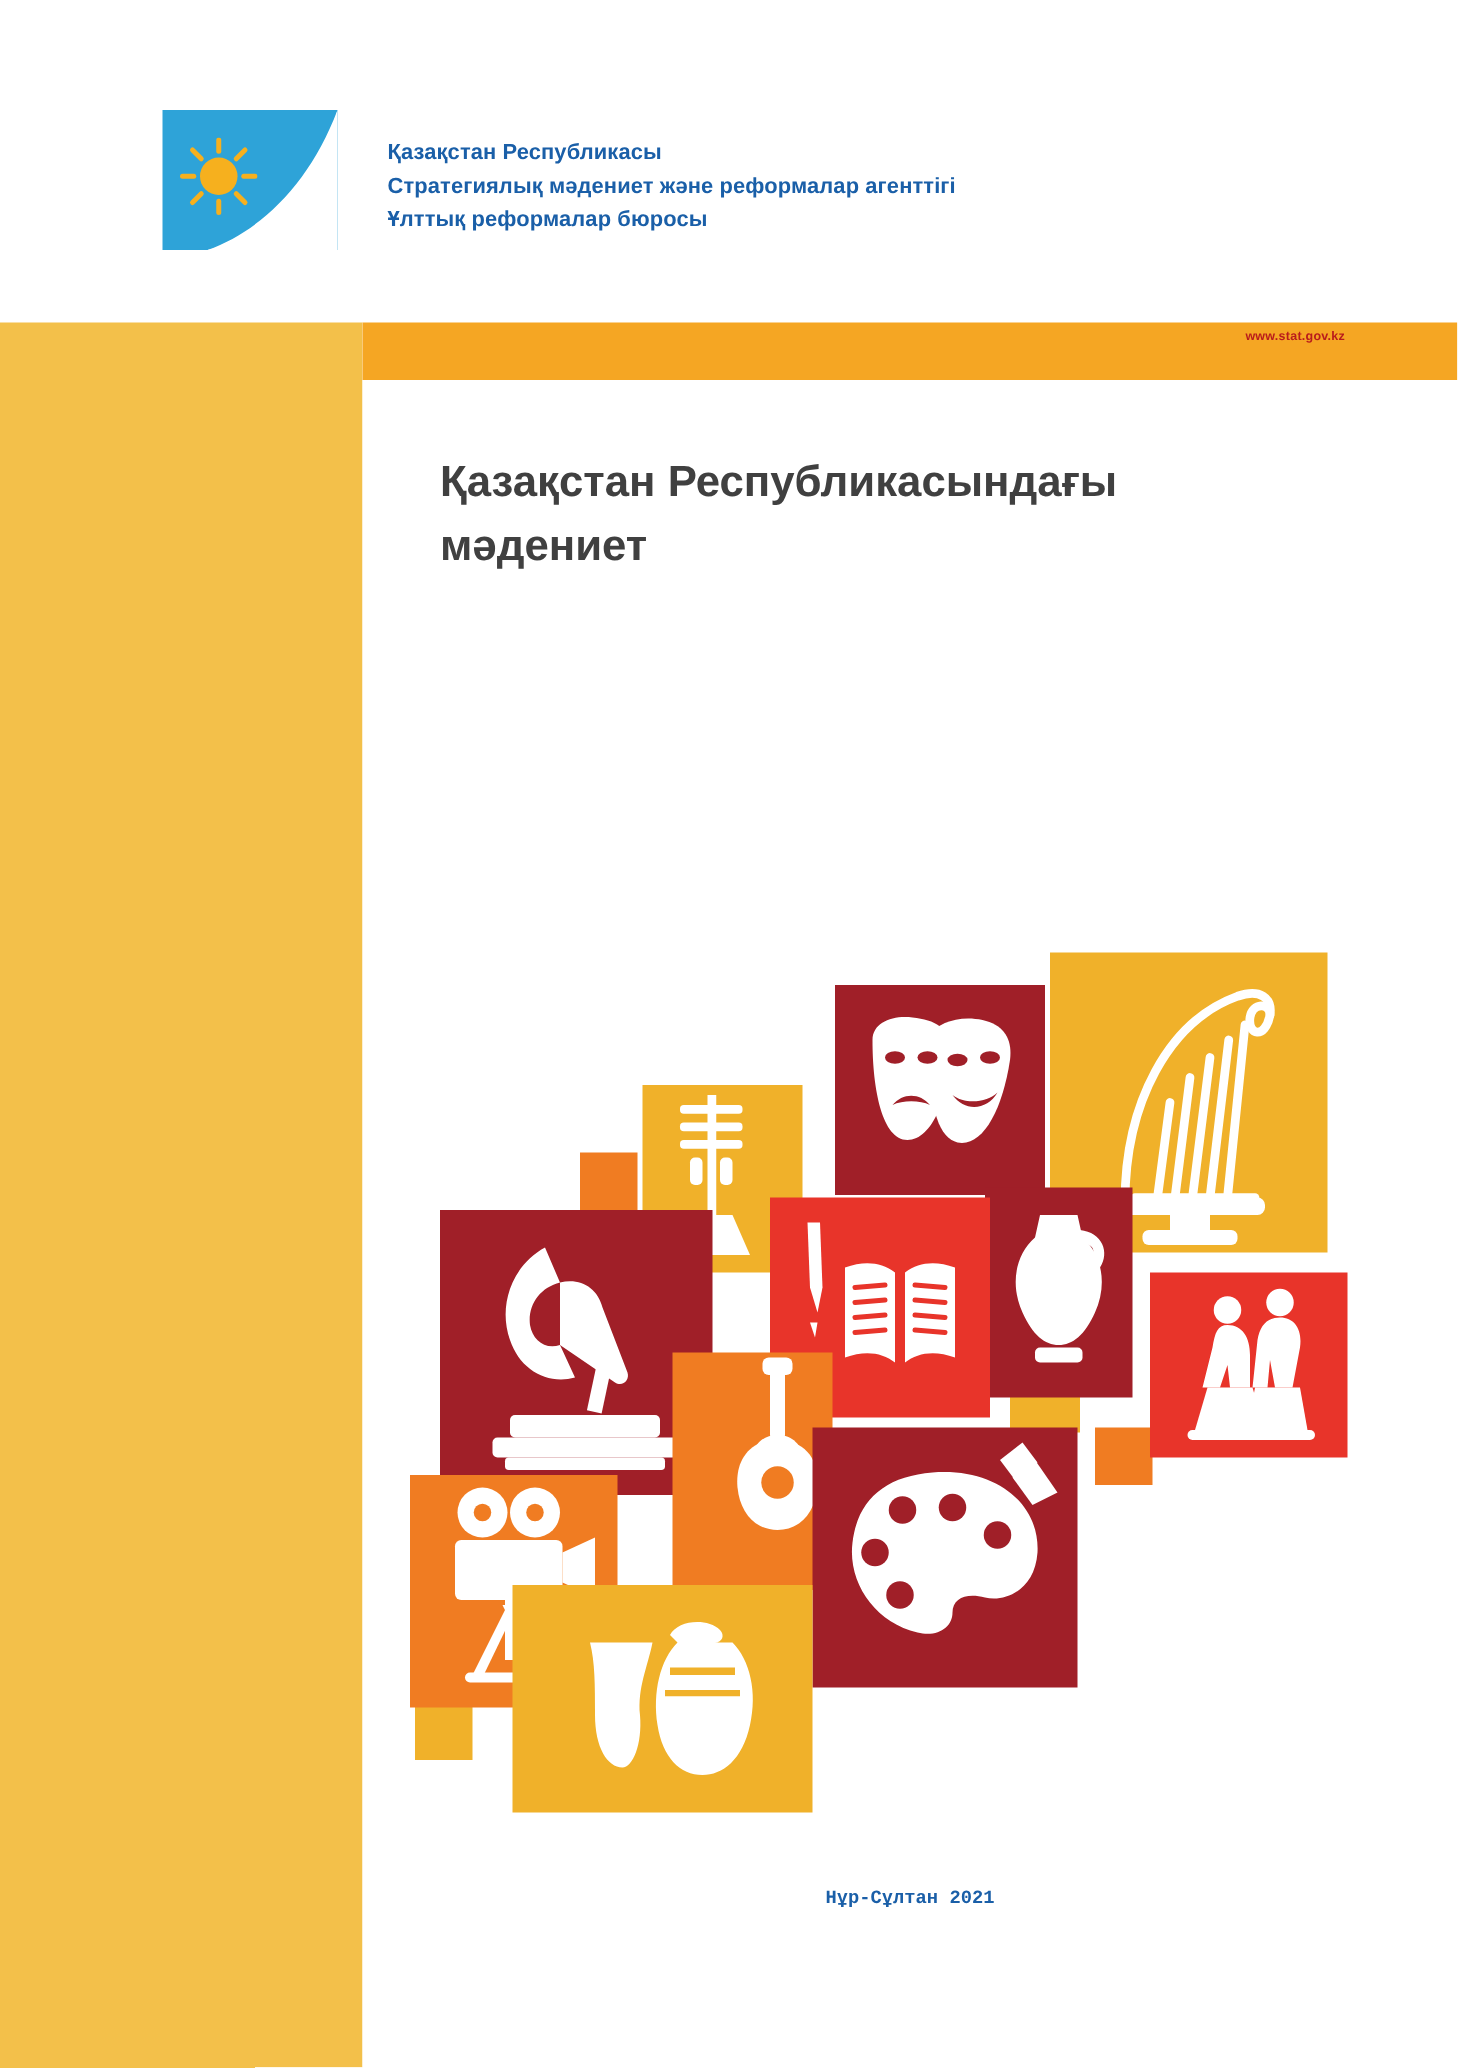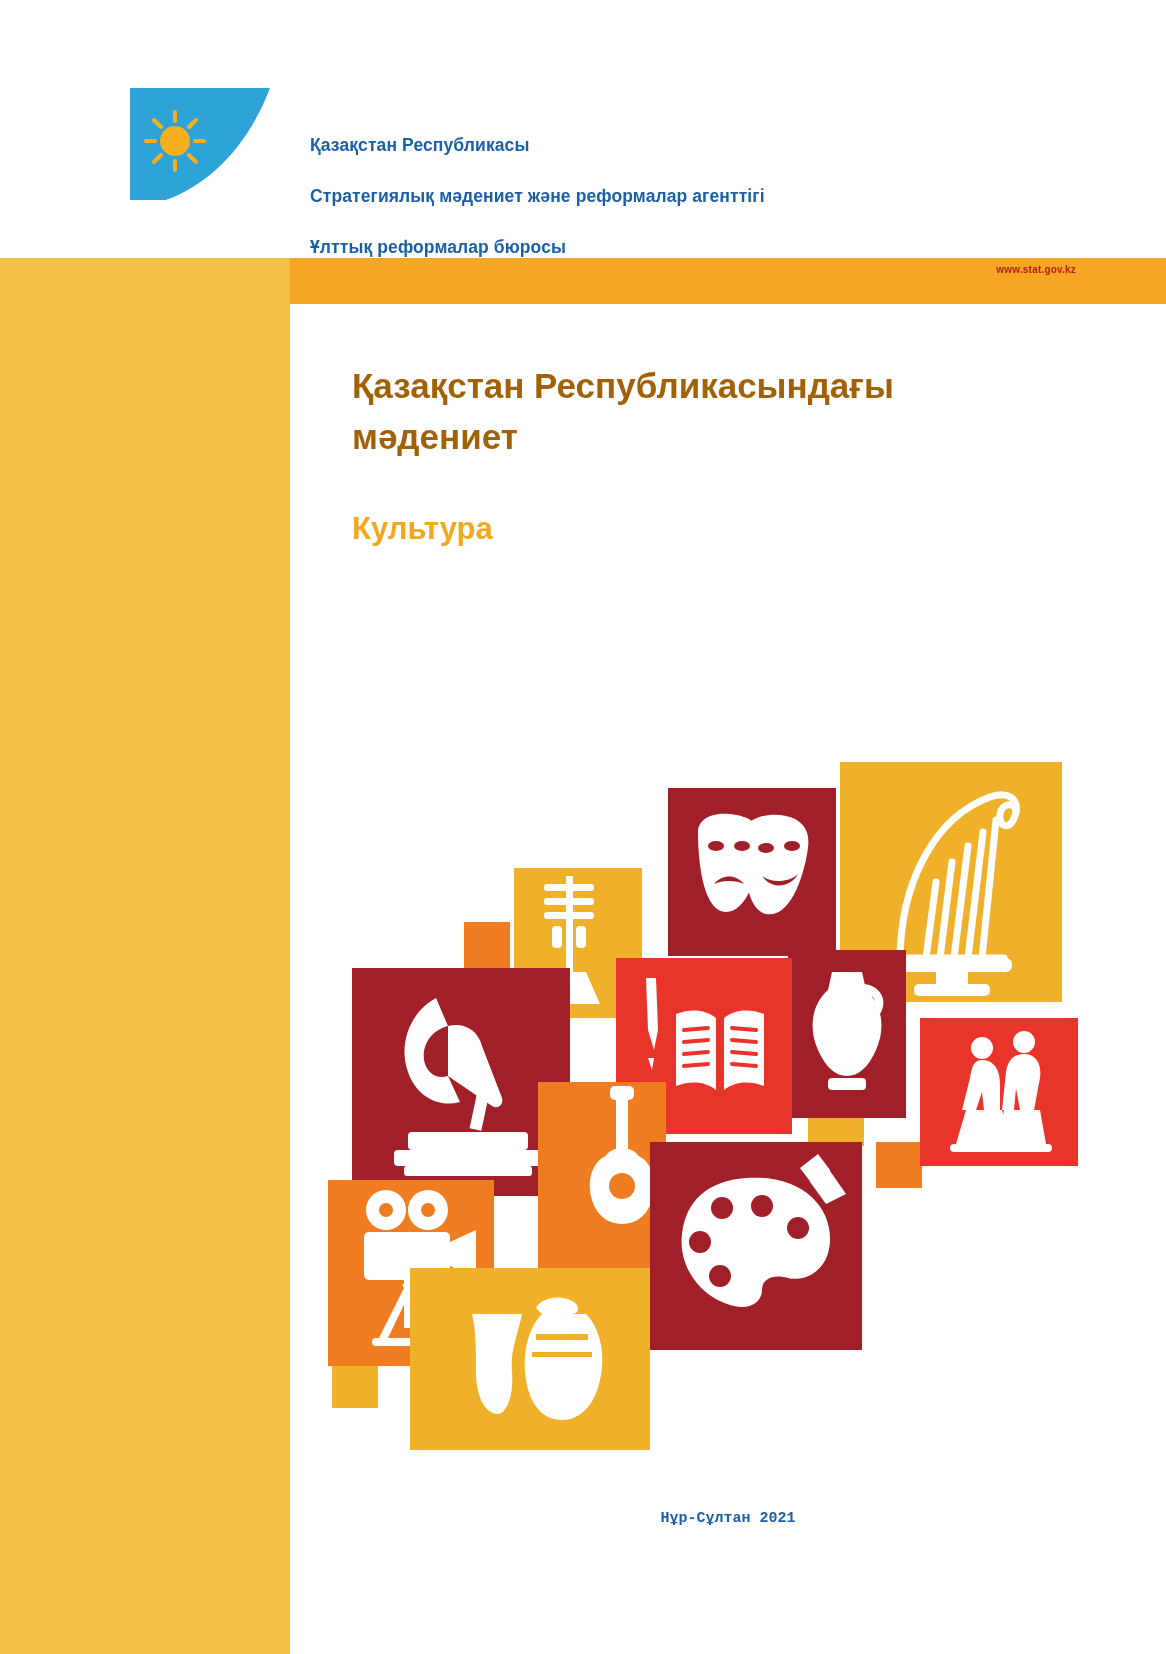--- a/index.html
+++ b/index.html
@@ -56,21 +56,20 @@
     left: 310px;
     top: 108px;
     width: 700px;
   }
   .header-line {
     color: #1a5fa8;
     font-size: 17.5px;
     font-weight: bold;
     line-height: 27px;
     letter-spacing: 0.1px;
-    margin-top: 24px;
   }
 
   
   .left-band {
     position: absolute;
     left: 0;
     top: 258px;
     width: 290px;
     height: 1396px;
     background: #f3c04a;
@@ -102,21 +101,21 @@
   }
 
   
   .titles {
     position: absolute;
     left: 352px;
     top: 360px;
     width: 700px;
   }
   .title-kk {
-    color: #a16207;
+    color: #404040;
     font-size: 35px;
     font-weight: bold;
     line-height: 51px;
     margin: 0;
   }
   .title-ru {
     color: #f0a81e;
     font-size: 31px;
     font-weight: bold;
     line-height: 46px;
@@ -196,21 +195,20 @@
   </div>
 
   <div class="left-band"></div>
   <div class="right-band"></div>
   <div class="url-bar"></div>
   <div class="url-text">www.stat.gov.kz</div>
 
   <div class="titles">
     <div class="title-kk">Қазақстан Республикасындағы мәдениет</div>
     <div class="gap-1"></div>
-    <div class="title-ru">Культура</div>
     <div class="gap-2"></div>
   </div>
 
   <div class="collage">
 
     <div class="tile" style="left:144px; top:172px; width:46px; height:46px; background:#f07c22;"></div>
     <div class="tile" style="left:488px; top:340px; width:56px; height:56px; background:#f0b12a;"></div>
     <div class="tile" style="left:556px; top:392px; width:46px; height:46px; background:#f07c22;"></div>
     <div class="tile" style="left:12px; top:612px; width:46px; height:46px; background:#f0b12a;"></div>
     <div class="tile" style="left:26px; top:482px; width:60px; height:60px; background:#f07c22;"></div>

